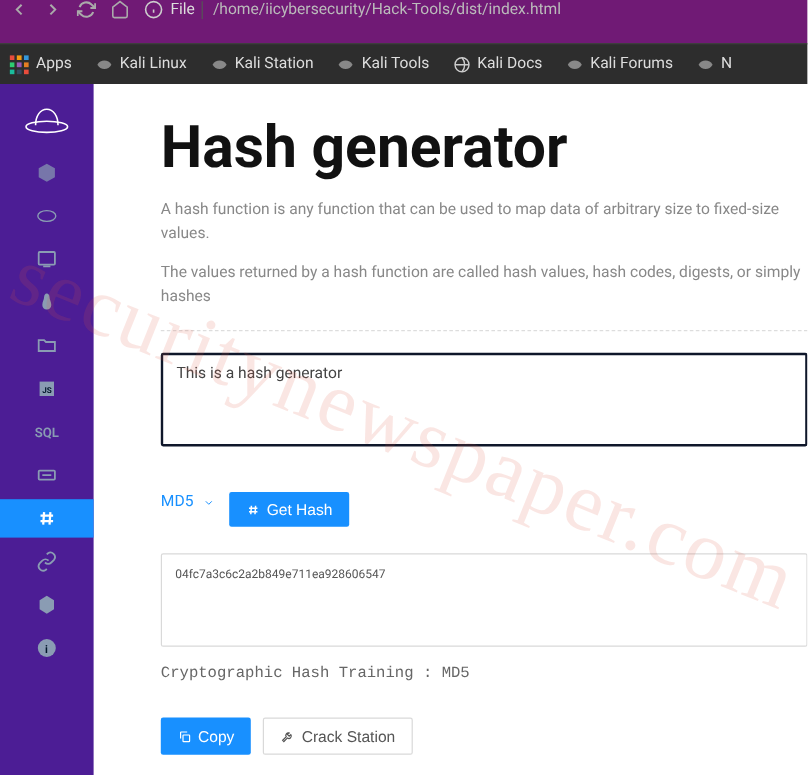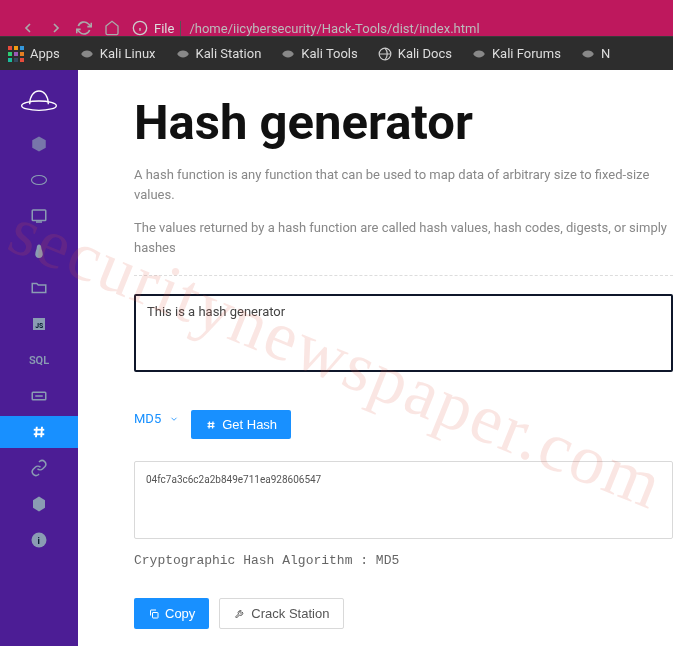--- a/index.html
+++ b/index.html
@@ -1,19 +1,19 @@
 <!DOCTYPE html>
 <html><head>
   <meta charset="utf-8">
   <style>
     * { margin: 0; padding: 0; box-sizing: border-box; }
     body { font-family: -apple-system, BlinkMacSystemFont, "Segoe UI", Roboto, sans-serif; width: 673px; height: 646px; overflow: hidden; background: #fff; position: relative; }
     
     
-    .browser-bar { background: #be185d; height: 36px; display: flex; align-items: flex-end; padding: 0 20px; gap: 12px; }
+    .browser-bar { background: #701a75; height: 36px; display: flex; align-items: flex-start; padding: 0 8px; gap: 12px; }
     .nav-btns { display: flex; gap: 12px; align-items: center; }
     .nav-icon { color: #aaa; cursor: pointer; display: flex; align-items: center; }
     .nav-icon svg { width: 16px; height: 16px; }
     .url-bar { flex: 1; display: flex; align-items: center; gap: 6px; color: #ccc; font-size: 13px; }
     .info-icon { color: #ccc; display: flex; }
     .url-text { color: #ddd; }
     .url-path { color: #bbb; }
     
     
     .bookmarks-bar { background: #2d2d2d; height: 34px; display: flex; align-items: center; padding: 0 8px; gap: 20px; border-top: 1px solid #3a3a3a; }
@@ -239,21 +239,21 @@
             <line x1="5" y1="15" x2="19" y2="15"></line>
             <line x1="9" y1="5" x2="8" y2="19"></line>
             <line x1="16" y1="5" x2="15" y2="19"></line>
           </svg>
         <span>Get Hash</span>
       </button>
     </div>
     
     <div class="output">04fc7a3c6c2a2b849e711ea928606547</div>
     
-    <p class="algo">Cryptographic Hash Algorithm : MD5</p>
+    <p class="algo">Cryptographic Hash Training : MD5</p>
     
     <div class="actions">
       <button class="btn">
         <svg width="12" height="12" viewBox="0 0 24 24" fill="none" stroke="currentColor" stroke-width="2">
             <rect x="9" y="9" width="11" height="11" rx="1"></rect>
             <path d="M5 15V5a1 1 0 011-1h10"></path>
           </svg>
         <span>Copy</span>
       </button>
       <button class="btn btn-outline">

